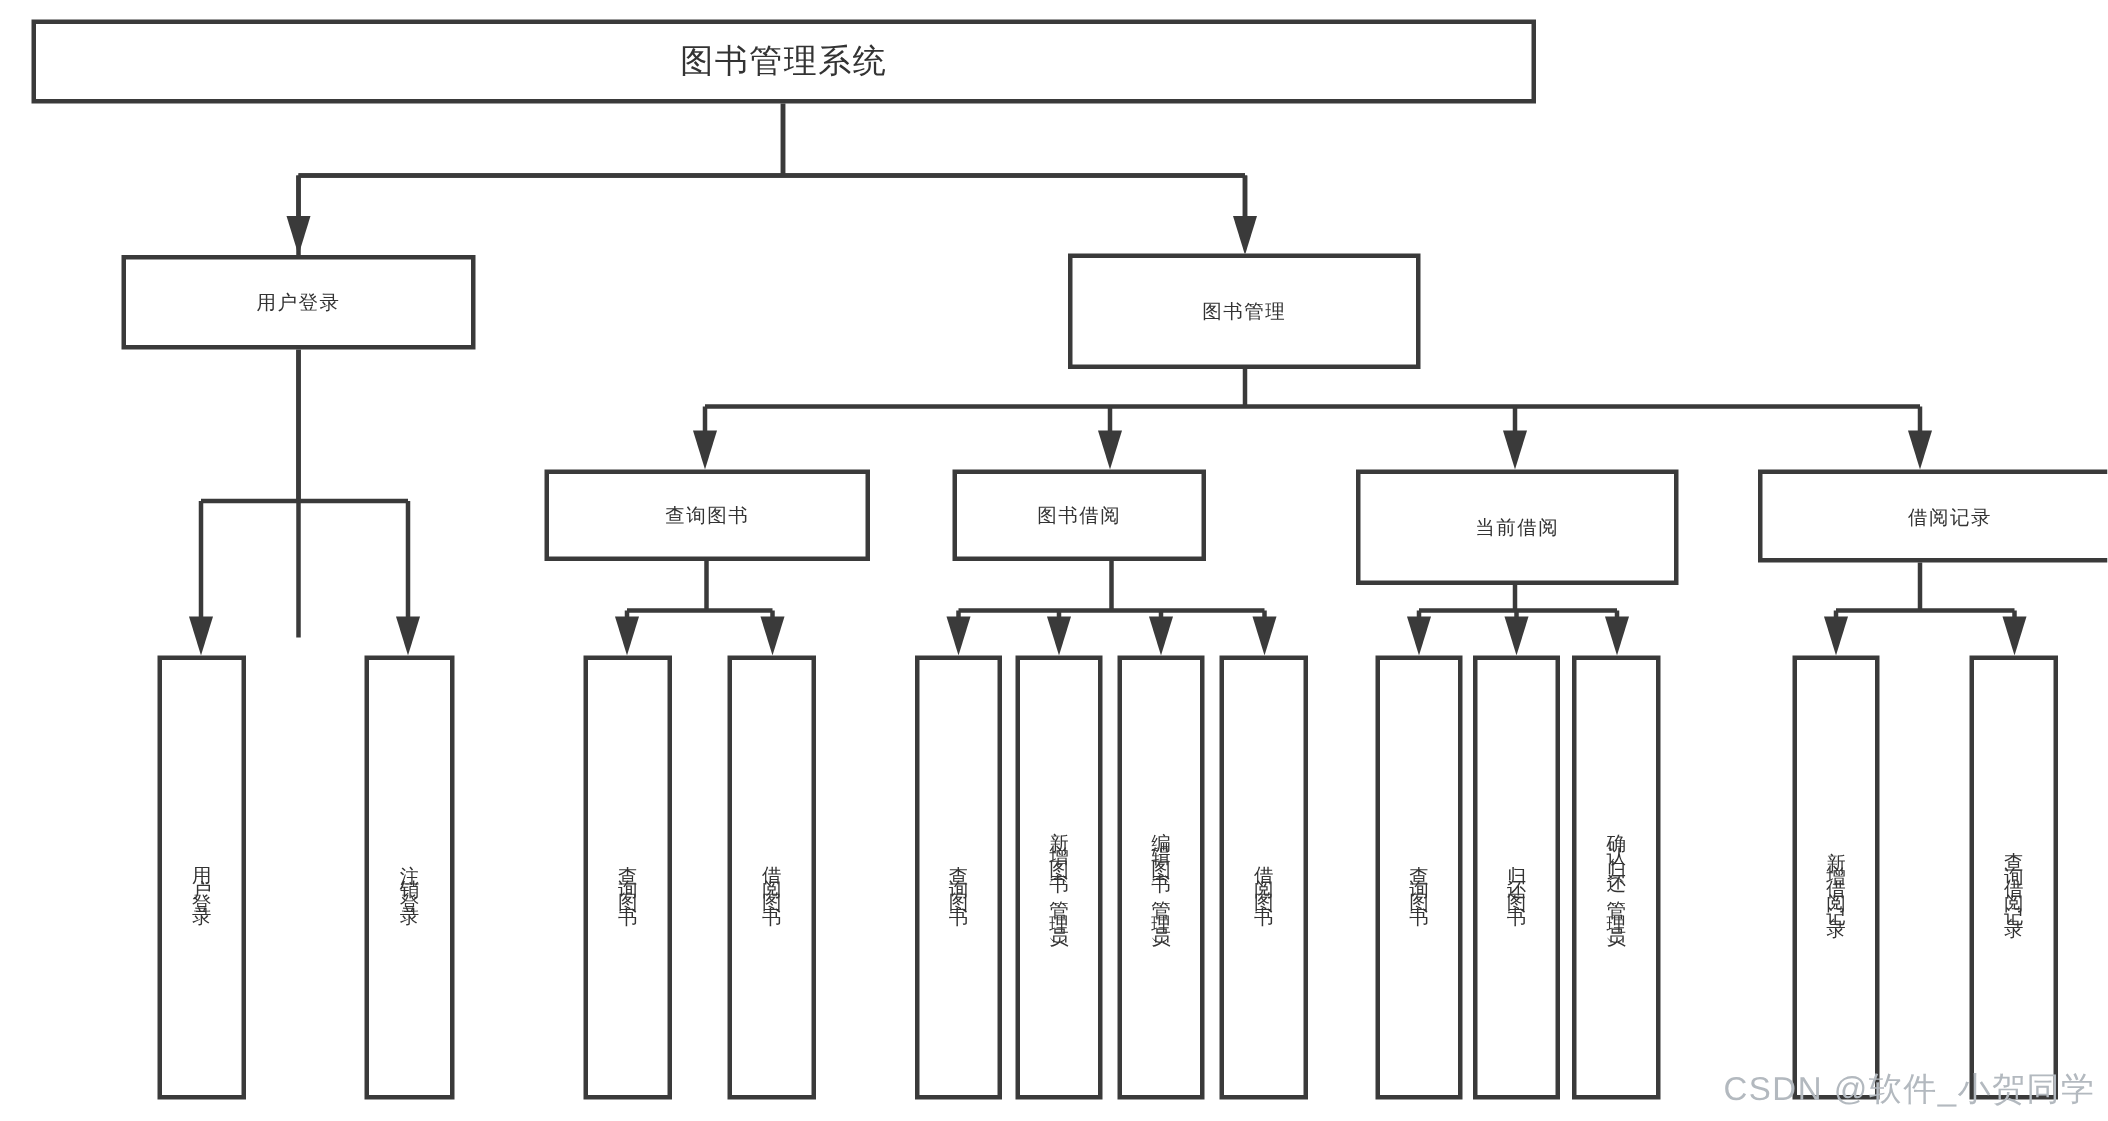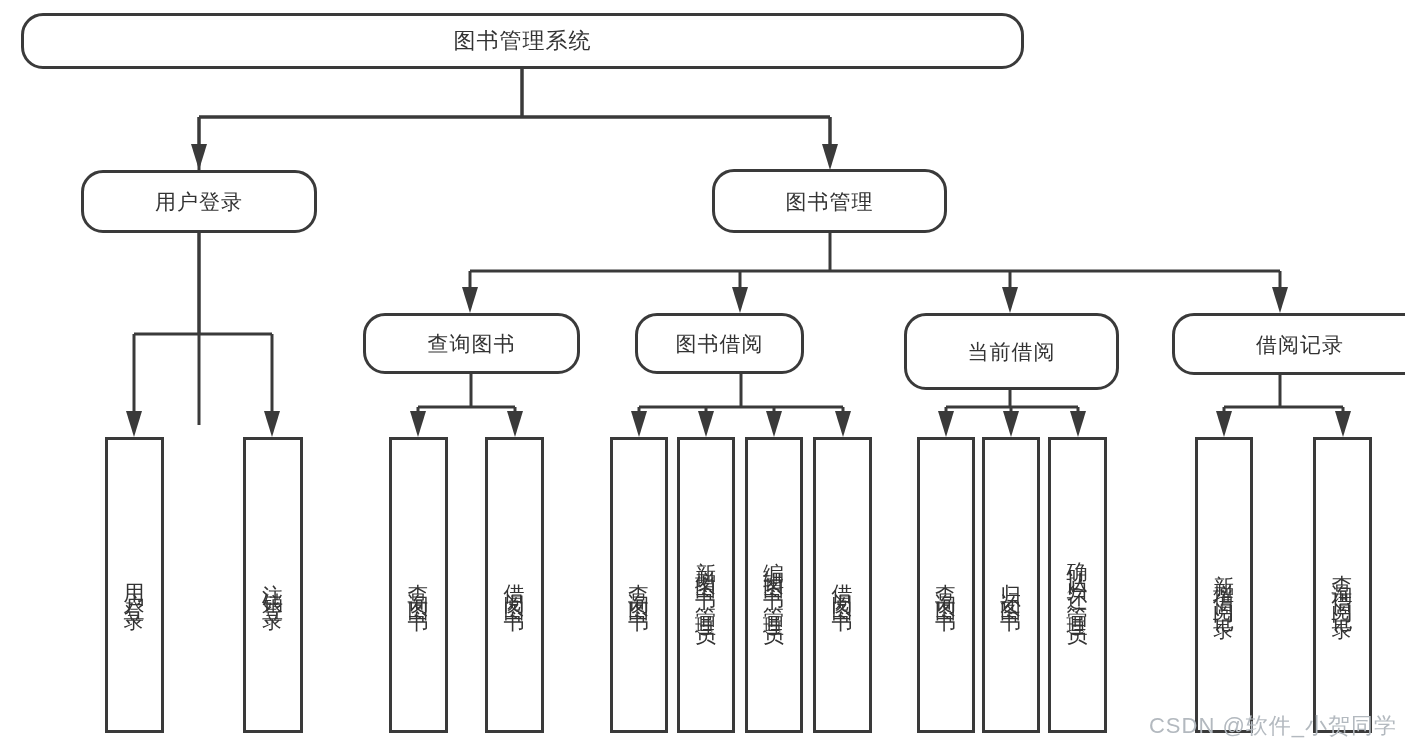--- a/index.html
+++ b/index.html
@@ -21,37 +21,37 @@
   .box {
     position: absolute;
     box-sizing: border-box;
     border: 3px solid #3a3a3a;
     background: #ffffff;
     color: #333333;
     display: flex;
     align-items: center;
     justify-content: center;
     z-index: 2;
-    font-size: 21px;
+    font-size: 13px;
     line-height: 1;
     white-space: nowrap;
   }
-  .hbox { letter-spacing: 1px; border-radius: 22px; }
+  .hbox { letter-spacing: 1px; }
   .leaf {
     top: 437px;
     height: 296px;
     writing-mode: vertical-rl;
     letter-spacing: 9px;
     white-space: normal;
     text-align: center;
   }
   
   .b-root          { left: 21px;   top: 13px;  width: 1003px; height: 56px; font-size: 22px; }
   .b-user-login    { left: 81px;   top: 170px; width: 236px;  height: 63px; }
-  .b-book-mgmt     { left: 712px;  top: 169px; width: 235px;  height: 64px; }
+  .b-book-mgmt     { left: 712px;  top: 169px; width: 235px;  height: 77px; }
   .b-new-book      { left: 363px;  top: 313px; width: 217px;  height: 61px; }
   .b-book-borrow   { left: 635px;  top: 313px; width: 169px;  height: 61px; }
   .b-current-borrow{ left: 904px;  top: 313px; width: 215px;  height: 77px; }
   .b-borrow-records{ left: 1172px; top: 313px; width: 256px;  height: 62px; }
   
   .l-user-login  { left: 105px;  width: 59px; }
   .l-logout      { left: 243px;  width: 60px; }
   .l-nb-query    { left: 389px;  width: 59px; }
   .l-nb-borrow   { left: 485px;  width: 59px; }
   .l-bb-query    { left: 610px;  width: 58px; }

